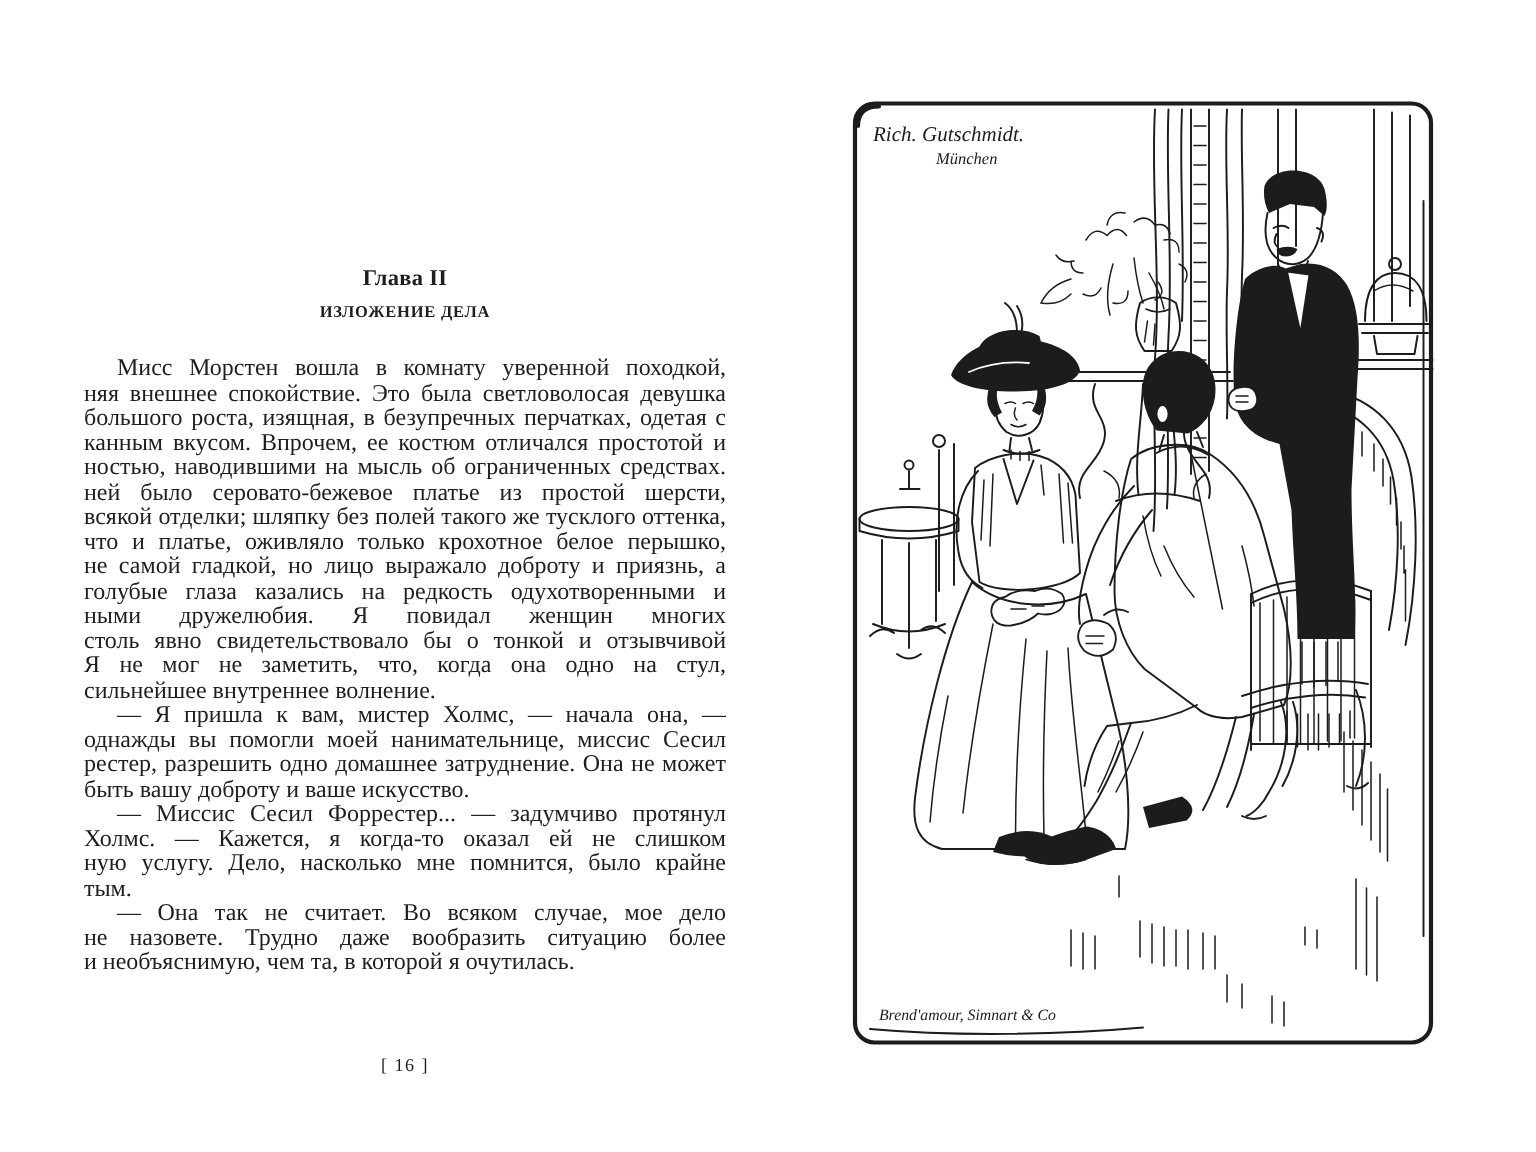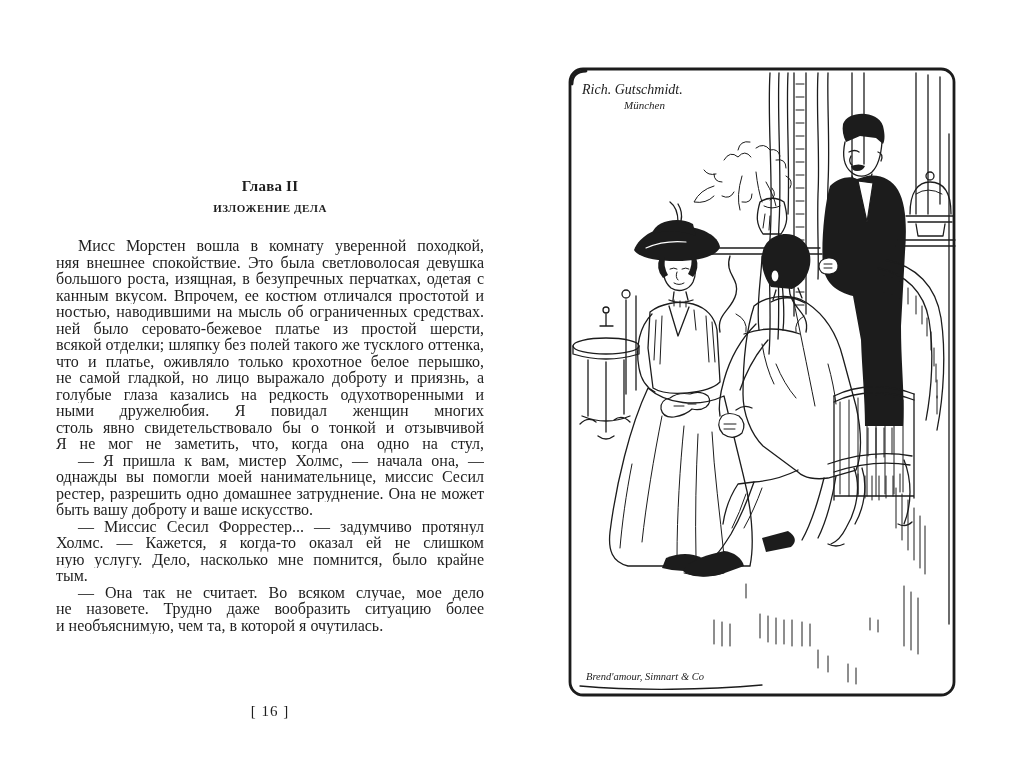--- a/index.html
+++ b/index.html
@@ -13,21 +13,21 @@
   .chapter-title{font-weight:bold;font-size:11px;line-height:20px;text-align:center;letter-spacing:.5px;margin-top:2px;}
   .body-text{margin-top:20px;}
   .line{
     font-size:16px;line-height:16.5px;height:16.5px;overflow:hidden;
     text-align:justify;text-align-last:justify;
   }
   .line.last{text-align-last:left;}
   .line.first{text-indent:22px;}
   .page-number{
     position:absolute;left:56px;top:703px;width:428px;text-align:center;
-    font-size:15px;letter-spacing:1px;
+    font-size:12px;letter-spacing:1px;
   }
   
   .illustration{position:absolute;left:566px;top:64px;}
   svg .s{fill:none;stroke:#1c1c1c;stroke-width:1.3;stroke-linecap:round;stroke-linejoin:round;}
   svg .s2{fill:none;stroke:#1c1c1c;stroke-width:2.8;stroke-linecap:round;stroke-linejoin:round;}
   svg .h{fill:none;stroke:#1c1c1c;stroke-width:1;stroke-linecap:round;}
   svg .hw{fill:none;stroke:#ffffff;stroke-width:1.2;stroke-linecap:round;}
   svg .f{fill:#1c1c1c;stroke:none;}
   svg .fw{fill:#ffffff;stroke:#1c1c1c;stroke-width:1.2;}
   svg text{fill:#1c1c1c;font-family:"Liberation Serif","DejaVu Serif",serif;font-style:italic;}
@@ -51,20 +51,21 @@
           <div class="line">канным вкусом. Впрочем, ее костюм отличался простотой и скром-</div>
           <div class="line">ностью, наводившими на мысль об ограниченных средствах. На</div>
           <div class="line">ней было серовато-бежевое платье из простой шерсти, лишенное</div>
           <div class="line">всякой отделки; шляпку без полей такого же тусклого оттенка,</div>
           <div class="line">что и платье, оживляло только крохотное белое перышко, приде-</div>
           <div class="line">не самой гладкой, но лицо выражало доброту и приязнь, а большие</div>
           <div class="line">голубые глаза казались на редкость одухотворенными и исполнен-</div>
           <div class="line">ными дружелюбия. Я повидал женщин многих национальностей</div>
           <div class="line">столь явно свидетельствовало бы о тонкой и отзывчивой натуре.</div>
           <div class="line">Я не мог не заметить, что, когда она одно на стул, предложенный</div>
+          <div class="line last">сильнейшее внутреннее волнение.</div>
         </div>
         <div>
           <div class="line first">— Я пришла к вам, мистер Холмс, — начала она, — потому что</div>
           <div class="line">однажды вы помогли моей нанимательнице, миссис Сесил Фор-</div>
           <div class="line">рестер, разрешить одно домашнее затруднение. Она не может за-</div>
           <div class="line last">быть вашу доброту и ваше искусство.</div>
         </div>
         <div>
           <div class="line first">— Миссис Сесил Форрестер... — задумчиво протянул</div>
           <div class="line">Холмс. — Кажется, я когда-то оказал ей не слишком значитель-</div>

